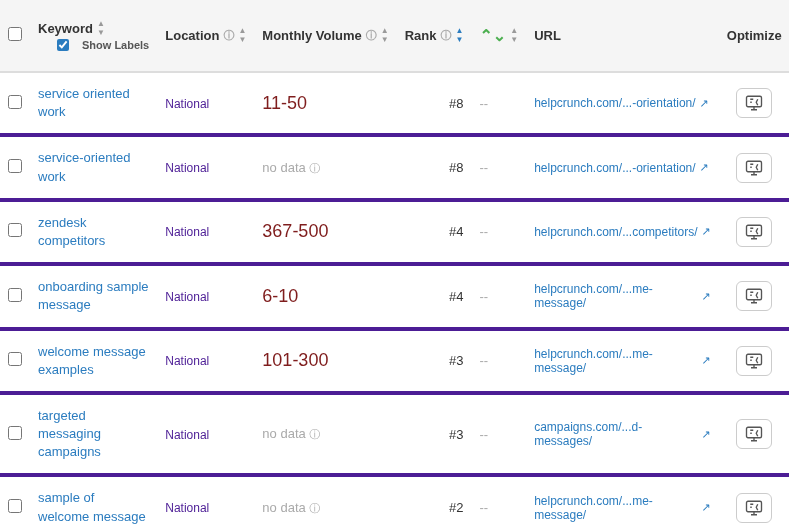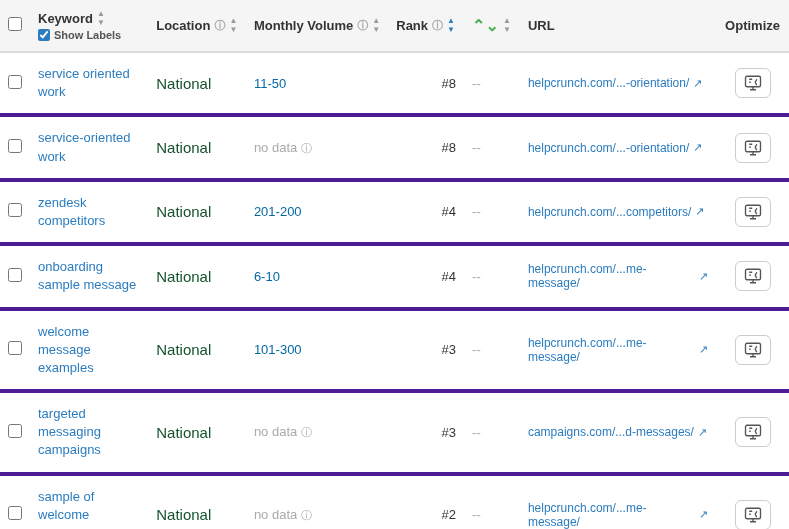--- a/index.html
+++ b/index.html
@@ -15,21 +15,21 @@
     }
     table {
       width: 100%;
       border-collapse: collapse;
     }
     thead tr {
       background: #f5f5f5;
       border-bottom: 2px solid #ddd;
     }
     thead th {
-      padding: 10px 8px;
+      padding: 20px 8px;
       text-align: left;
       font-weight: 600;
       font-size: 13px;
       color: #333;
       white-space: nowrap;
     }
     thead th .th-inner {
       display: flex;
       align-items: center;
       gap: 4px;
@@ -58,37 +58,38 @@
     }
     .keyword-link {
       color: #2b7cbf;
       text-decoration: none;
       font-size: 13px;
       line-height: 1.4;
     }
     .show-labels-row {
       display: flex;
       align-items: center;
-      gap: 4px;
+      gap: 13px;
       font-size: 11px;
       color: #555;
       margin-top: 2px;
+      margin-left: 19px;
     }
     .show-labels-row input[type="checkbox"] {
       width: 12px;
       height: 12px;
       accent-color: #2b7cbf;
     }
     .location-text {
-      color: #14532d;
-      font-size: 15px;
+      color: #4c1d95;
+      font-size: 12px;
     }
     .volume-text {
-      color: #0369a1;
-      font-size: 13px;
+      color: #7f1d1d;
+      font-size: 18px;
     }
     .no-data {
       color: #aaa;
       font-size: 13px;
     }
     .info-icon {
       color: #aaa;
       font-size: 11px;
       cursor: pointer;
     }
@@ -289,21 +290,21 @@
     <td class="col-checkbox">
       <input type="checkbox" style="">
     </td>
     <td class="col-keyword">
       <a href="#" class="keyword-link">zendesk competitors</a>
     </td>
     <td class="col-location">
       <span class="location-text">National</span>
     </td>
     <td class="col-volume">
-      <span class="volume-text">201-200</span>
+      <span class="volume-text">367-500</span>
     </td>
     <td class="col-rank">
       <span class="rank-text">#4</span>
     </td>
     <td class="col-arrow">
       <span class="dash-text">--</span>
     </td>
     <td class="col-url">
       <a href="#" class="url-link">
         <span>helpcrunch.com/...competitors/</span>

